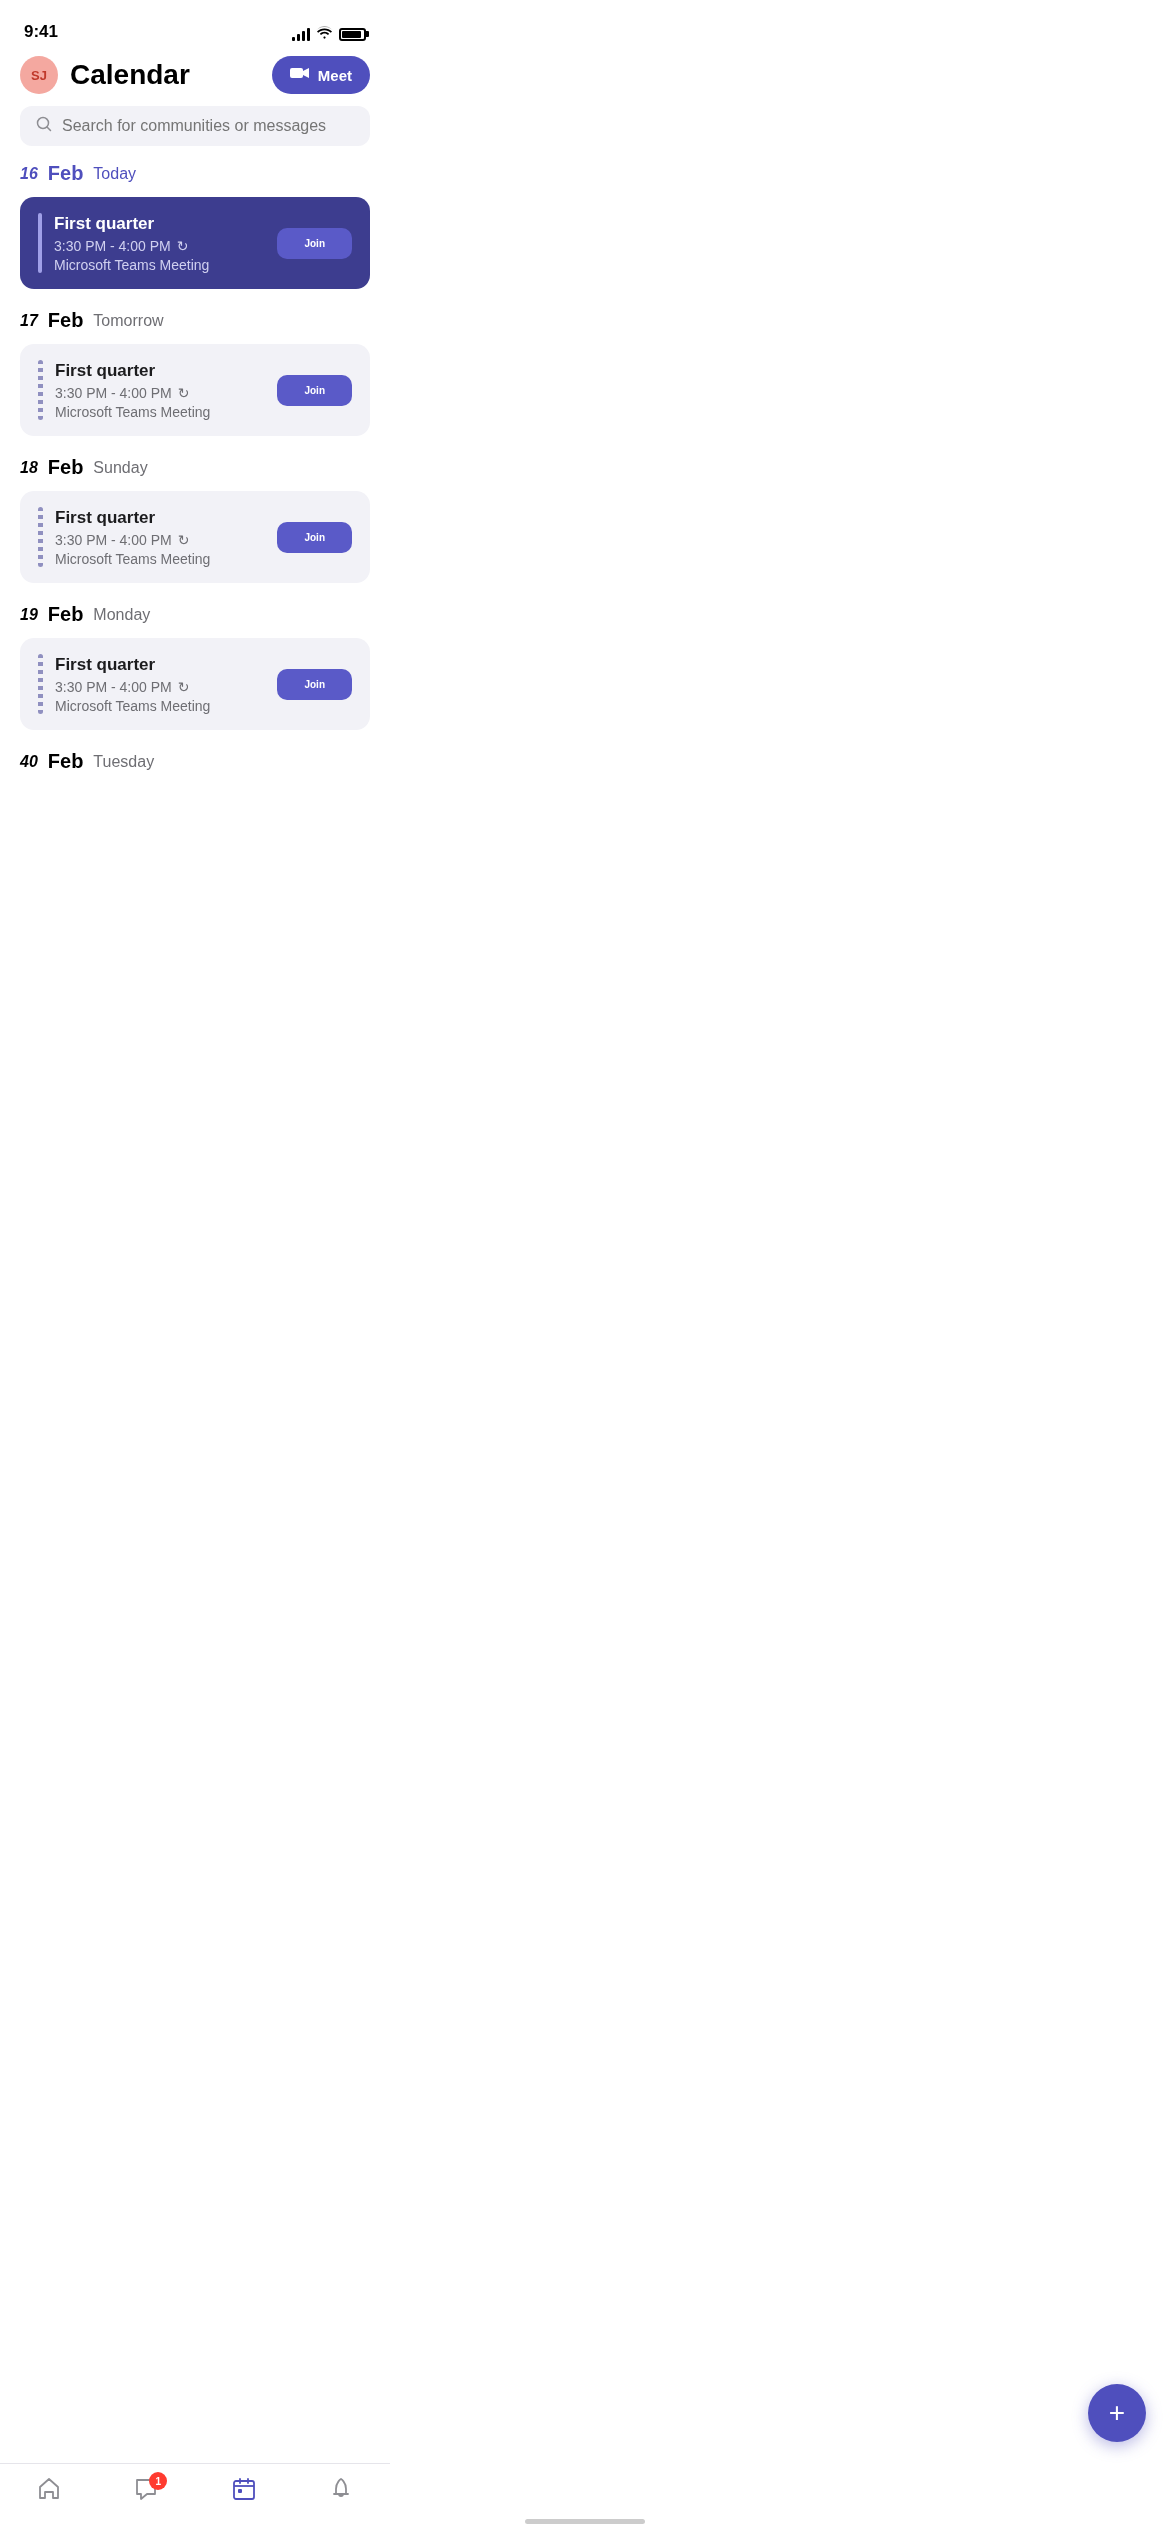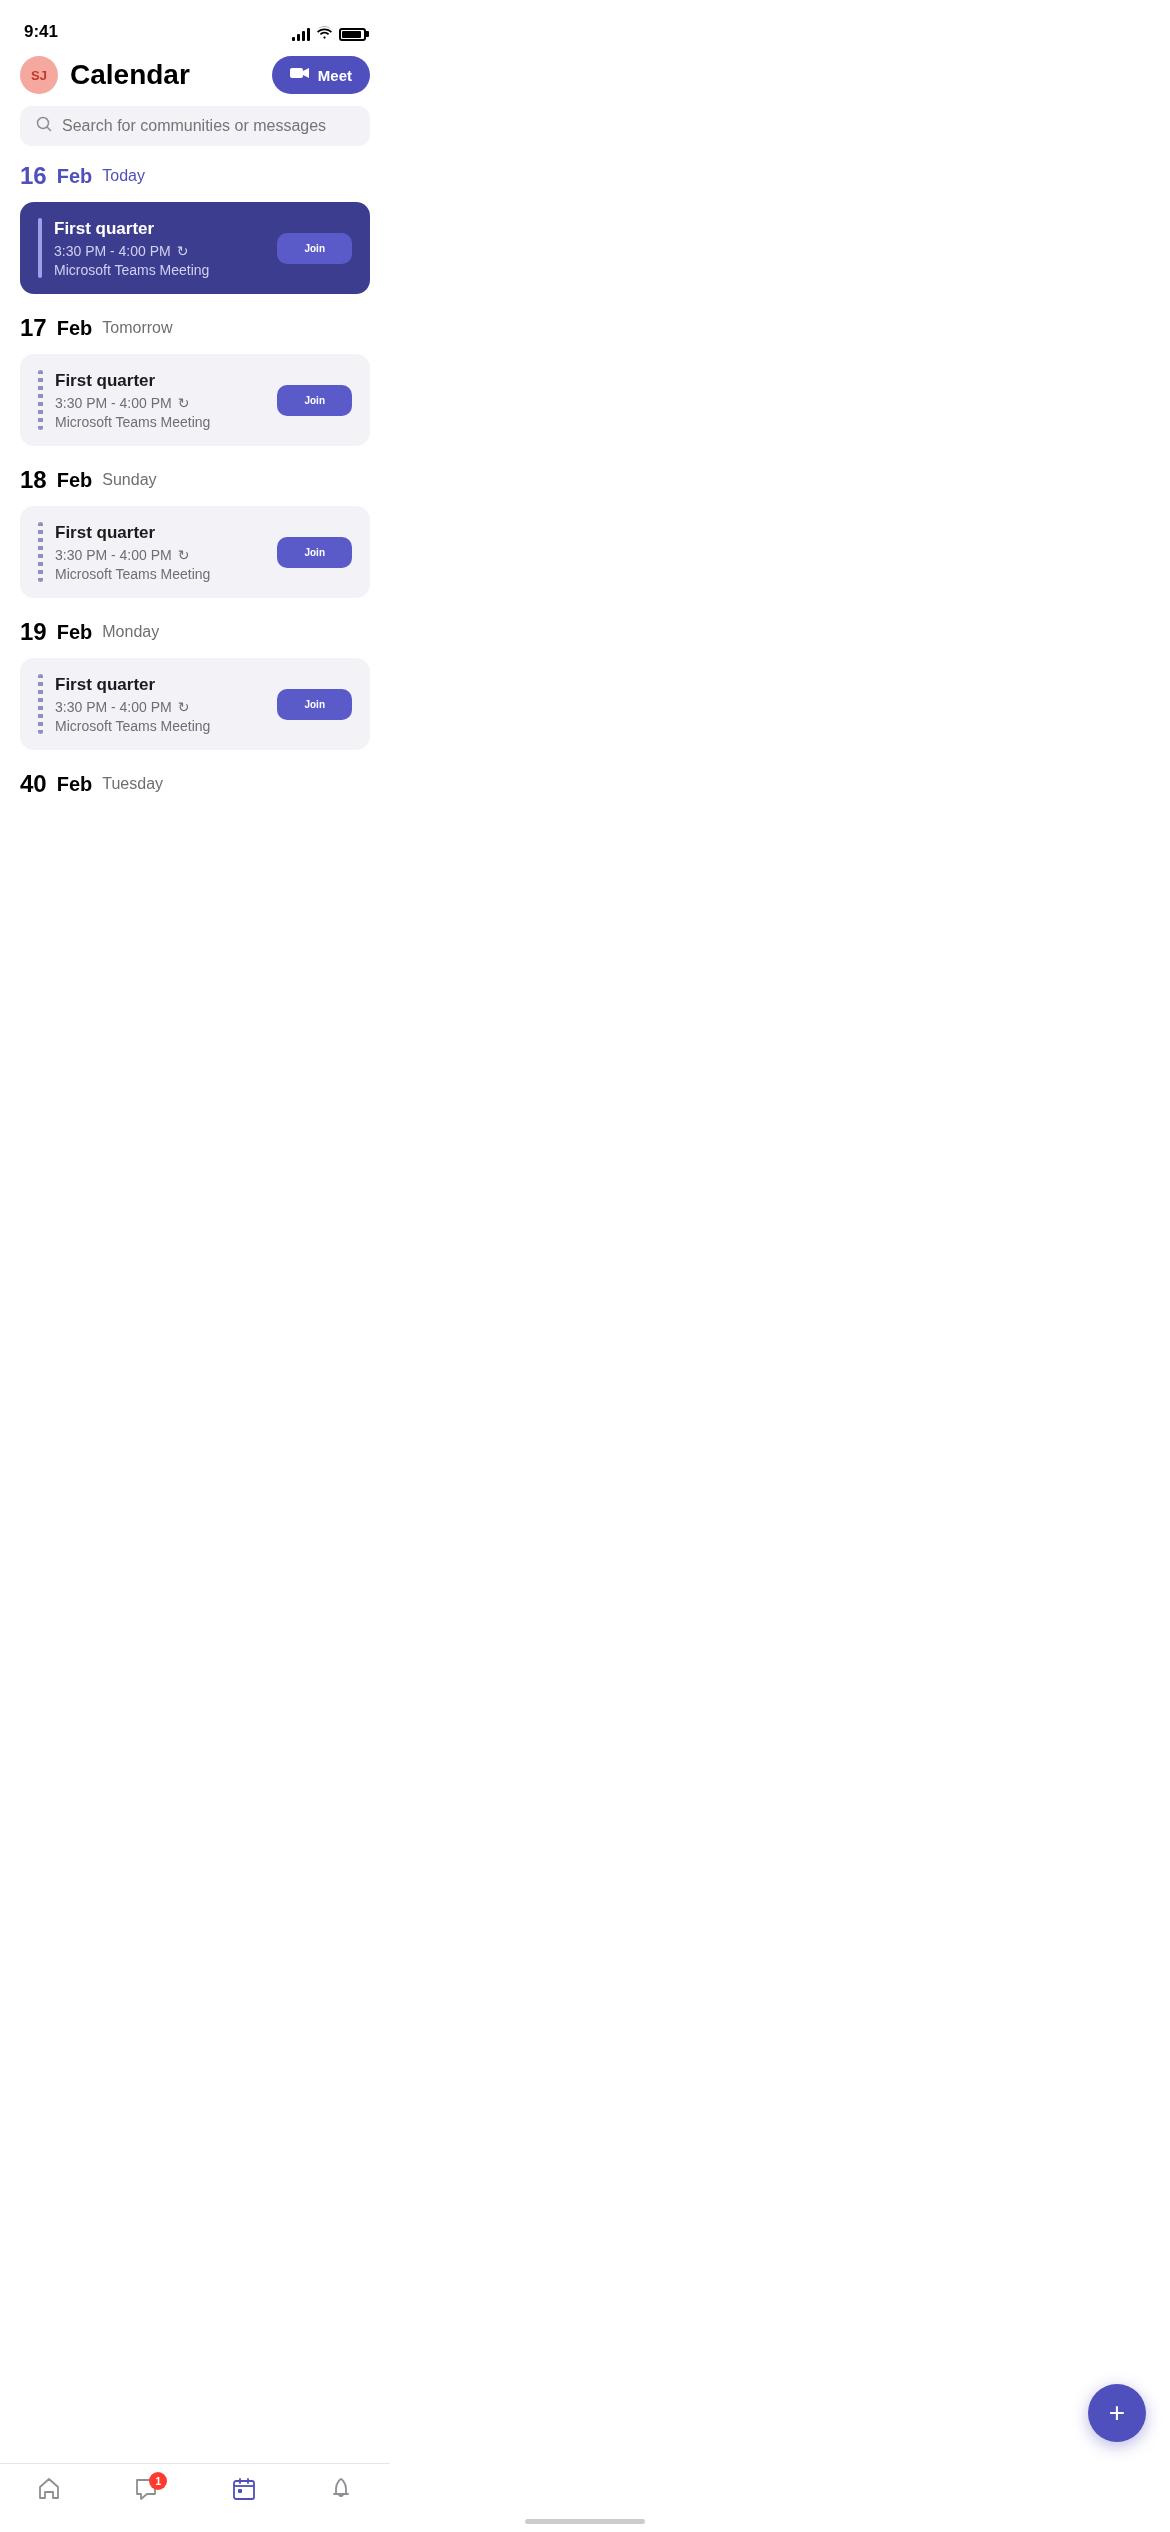--- a/index.html
+++ b/index.html
@@ -168,23 +168,24 @@
     
     .date-header {
       display: flex;
       align-items: center;
       gap: 10px;
       margin-bottom: 12px;
       margin-top: 8px;
     }
 
     .date-number {
-      font-size: 24px;
+      font-size: 16px;
       font-weight: 700;
       color: #000;
+      font-style: italic;
     }
 
     .date-number.today {
       color: #4f4fbd;
     }
 
     .date-month {
       font-size: 20px;
       font-weight: 700;
     }

